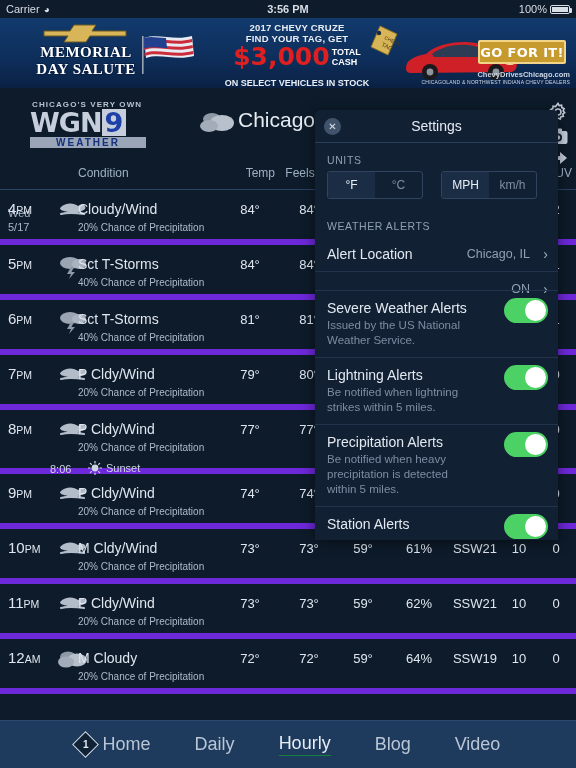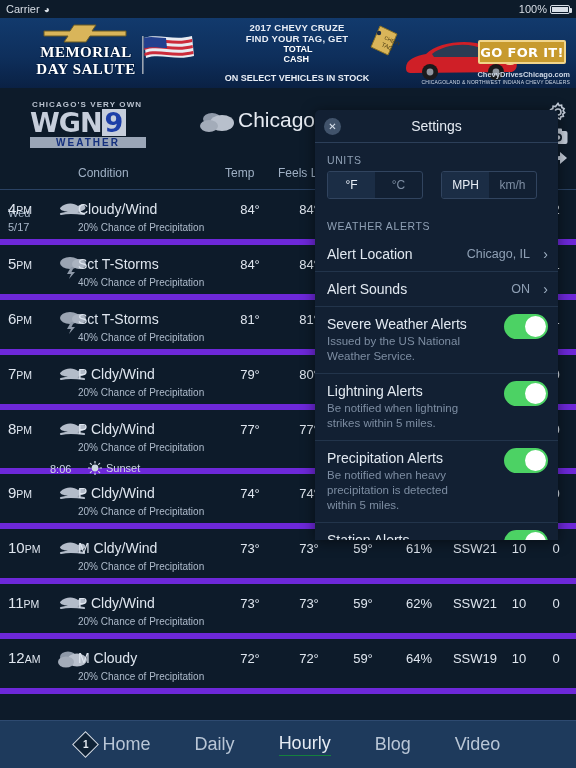--- a/index.html
+++ b/index.html
@@ -76,21 +76,21 @@
   .hdr-icons { position:absolute; right:8px; top:14px; display:flex; flex-direction:column; gap:6px; align-items:center;}
   .hdr-icons svg { display:block; }
 
   
   .table-head {
     height:34px; position:relative; color:#9fb0c4; font-size:12px; border-bottom:1px solid #2c4straight;
     border-bottom:1px solid #2a4263;
   }
   .col { position:absolute; }
   .th-date { left:8px; top:2px; line-height:14px; font-size:11px; color:#a9b8ca;margin-top:48px;}
-  .th { top:10px; text-align:left; }
+  .th { top:10px; text-align:right; }
 
   .rows { position:relative; }
   .row { position:relative; height:55px; border-bottom:6px solid #6d28d9; }
   .row.tall { height:64px; }
   .r-time { position:absolute; left:8px; top:10px; font-size:15px; color:#dfe6ef; }
   .r-time small { font-size:10.5px; }
   .r-icon { position:absolute; left:58px; top:10px; width:26px; height:20px; }
   .r-cond { position:absolute; left:78px; top:11px; font-size:14px; color:#dfe6ef; }
   .r-precip { position:absolute; left:78px; top:32px; font-size:10px; color:#aebbcb; }
   .r-sun { position:absolute; left:50px; top:52px; font-size:11px; color:#cdd7e3; }
@@ -148,20 +148,21 @@
 </head>
 <body>
 
 <div id="app">
 
   <div class="statusbar">
     <div class="sb-left">
       <span>Carrier</span>
       <span class="wifi">◕</span>
     </div>
+    <div class="sb-center">3:56 PM</div>
     <div class="sb-right">
       <span>100%</span>
       <span class="batt">
           <i></i>
         </span>
     </div>
   </div>
 
   <div class="ad">
     <svg class="ad-chevy-logo" viewBox="0 0 86 22">
@@ -176,21 +177,21 @@
       <path d="M4 9 C18 4, 34 12, 52 7 L52.3 10 C34 15, 18 7, 4.2 12 Z" fill="#cc2b3a"></path>
       <path d="M4 15 C18 10, 34 18, 52.6 13 L52.9 16 C34 21, 18 13, 4.2 18 Z" fill="#cc2b3a"></path>
       <path d="M4.4 21 C18 16, 34 24, 53.2 19 L53.5 22 C34 27, 18 19, 4.6 24 Z" fill="#cc2b3a"></path>
       <path d="M4 6 C11 4, 19 6, 26 6 L27 16 C20 16, 12 14, 4.2 16.5 Z" fill="#23408e"></path>
       <rect x="2" y="4" width="1.6" height="38" fill="#9aa3b0"></rect>
     </svg>
     <div class="ad-text">
       <div class="ad-l1">2017 CHEVY CRUZE</div>
       <div class="ad-l1">FIND YOUR TAG, GET</div>
       <div>
-        <span class="ad-cash"><span style="display:block">TOTAL</span><span style="display:block">CASH</span></span>
+        <span class="ad-price">$3,000</span><span class="ad-cash"><span style="display:block">TOTAL</span><span style="display:block">CASH</span></span>
       </div>
       <div class="ad-l3">ON SELECT VEHICLES IN STOCK</div>
     </div>
     <svg class="ad-tag" viewBox="0 0 34 34">
       <path d="M14 2 L31 10 L22 31 L5 23 Z" fill="#d9b55a" stroke="#8a7124"></path>
       <circle cx="13" cy="9" r="2.2" fill="#1a2a44"></circle>
       <text x="18" y="15" font-size="5" fill="#4a3a10" font-family="sans-serif" transform="rotate(25 18 15)">CHEVY</text>
       <text x="15" y="22" font-size="6" fill="#4a3a10" font-family="sans-serif" transform="rotate(25 15 22)">TAG</text>
     </svg>
     <svg class="ad-car" viewBox="0 0 120 50">
@@ -441,21 +442,20 @@
       </div>
     </div>
     <div class="sec-label">WEATHER ALERTS</div>
     <div id="settings-rows">
         <div class="srow">
           <div class="title">Alert Location</div>
           <div class="value">Chicago, IL</div>
           <div class="chev">›</div>
         </div>
         <div class="srow">
-          <div class="title">Alert Sounds</div>
           <div class="value">ON</div>
           <div class="chev">›</div>
         </div>
         <div class="srow">
           <div class="title">Severe Weather Alerts</div>
           <div class="sub">Issued by the US National Weather Service.</div>
           <div class="toggle" style="background:#4cd264">
             <i></i>
           </div>
         </div>

